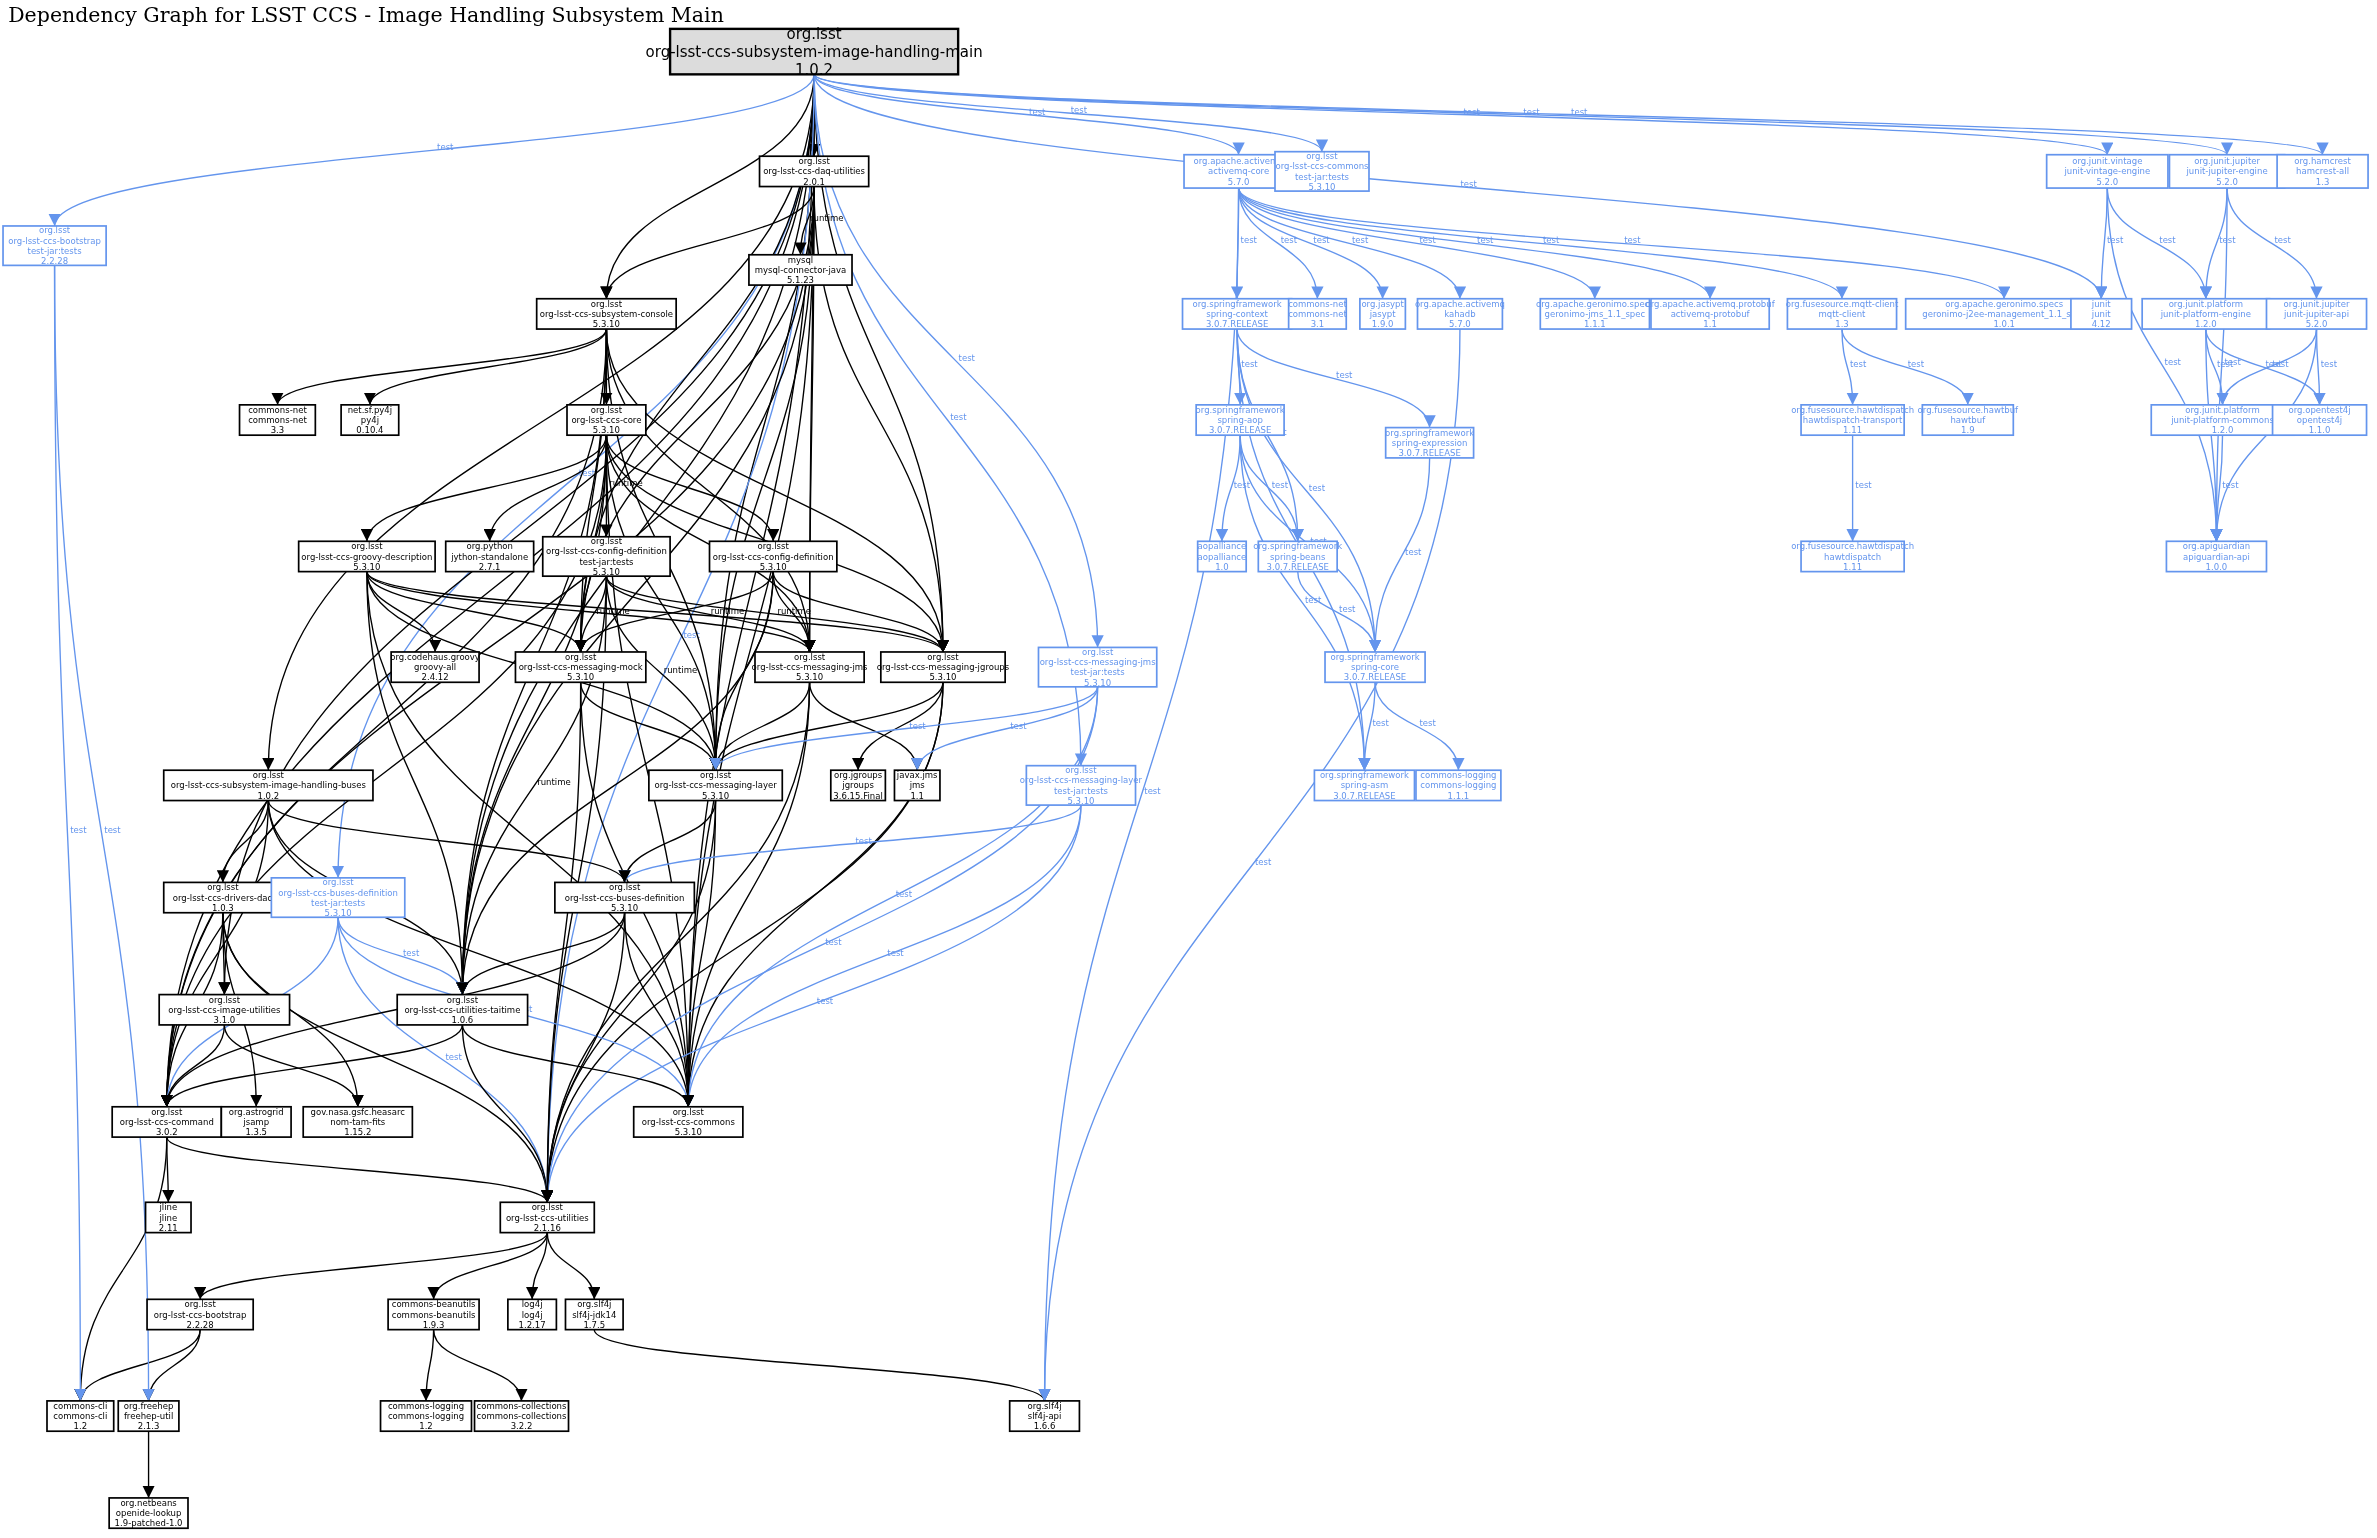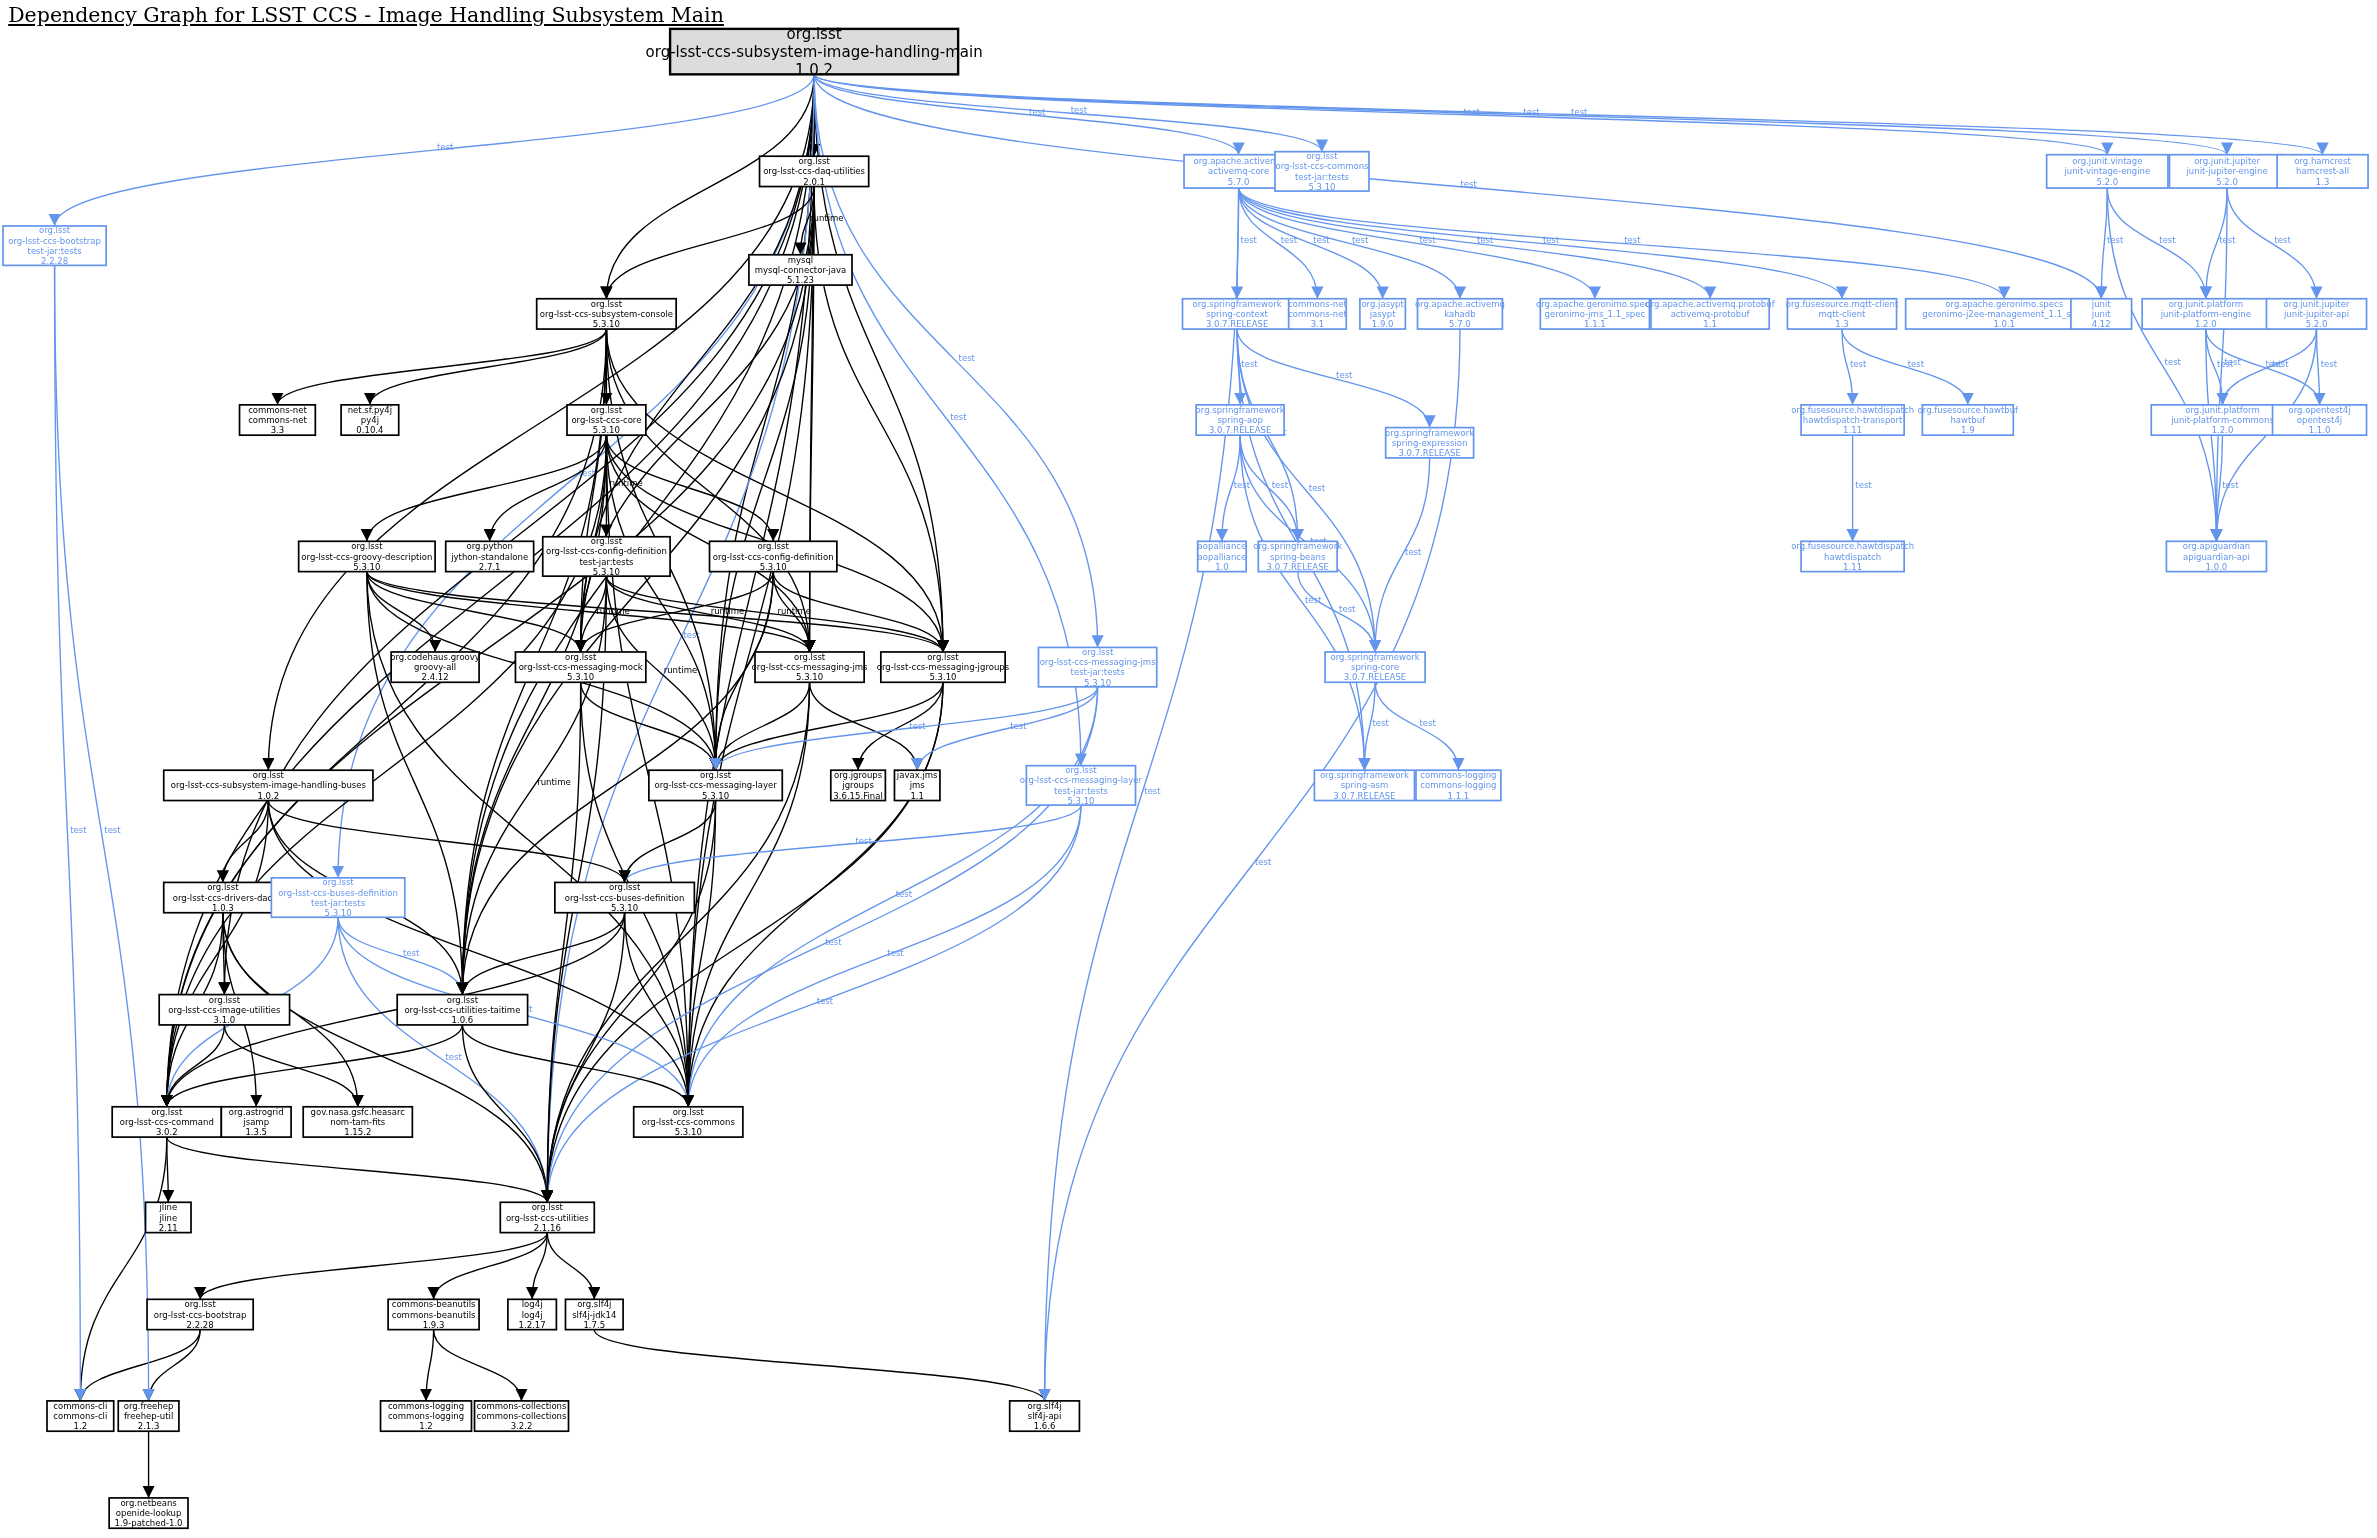--- a/index.html
+++ b/index.html
@@ -1,17 +1,17 @@
 <!DOCTYPE html>
 <html style="font-size:11px"><head>
 <meta charset="utf-8">
 <style>
   html, body { margin: 0; padding: 0; background: #ffffff; }
   body { width: 2377px; height: 1538px; position: relative; overflow: hidden; font-family: "DejaVu Sans", sans-serif; }
-  #title { position: absolute; left: 8.2px; top: 2.7px; font-family: "DejaVu Serif", serif; font-size: 20.5px; color: #000; text-decoration: underline; }
+  #title { position: absolute; left: 8.2px; top: 2.7px; font-family: "DejaVu Serif", serif; font-size: 20.5px; color: #000; }
   #graph { position: absolute; left: 0; top: 0; }
   .node rect { fill: #ffffff; stroke-width: 2.5; }
   .node.dep rect { stroke: #000000; }
   .node.test rect { stroke: #6495ed; }
   .node.root rect { fill: #dcdcdc; stroke: #000; stroke-width: 3.5; }
   .node text { font-family: "DejaVu Sans", sans-serif; font-size: 12.5px; text-anchor: middle; }
   .node.dep text { fill: #000; }
   .node.test text { fill: #6495ed; }
   .node.root text { font-size: 22px; fill: #000; }
   .edge path { fill: none; stroke-width: 2; }

